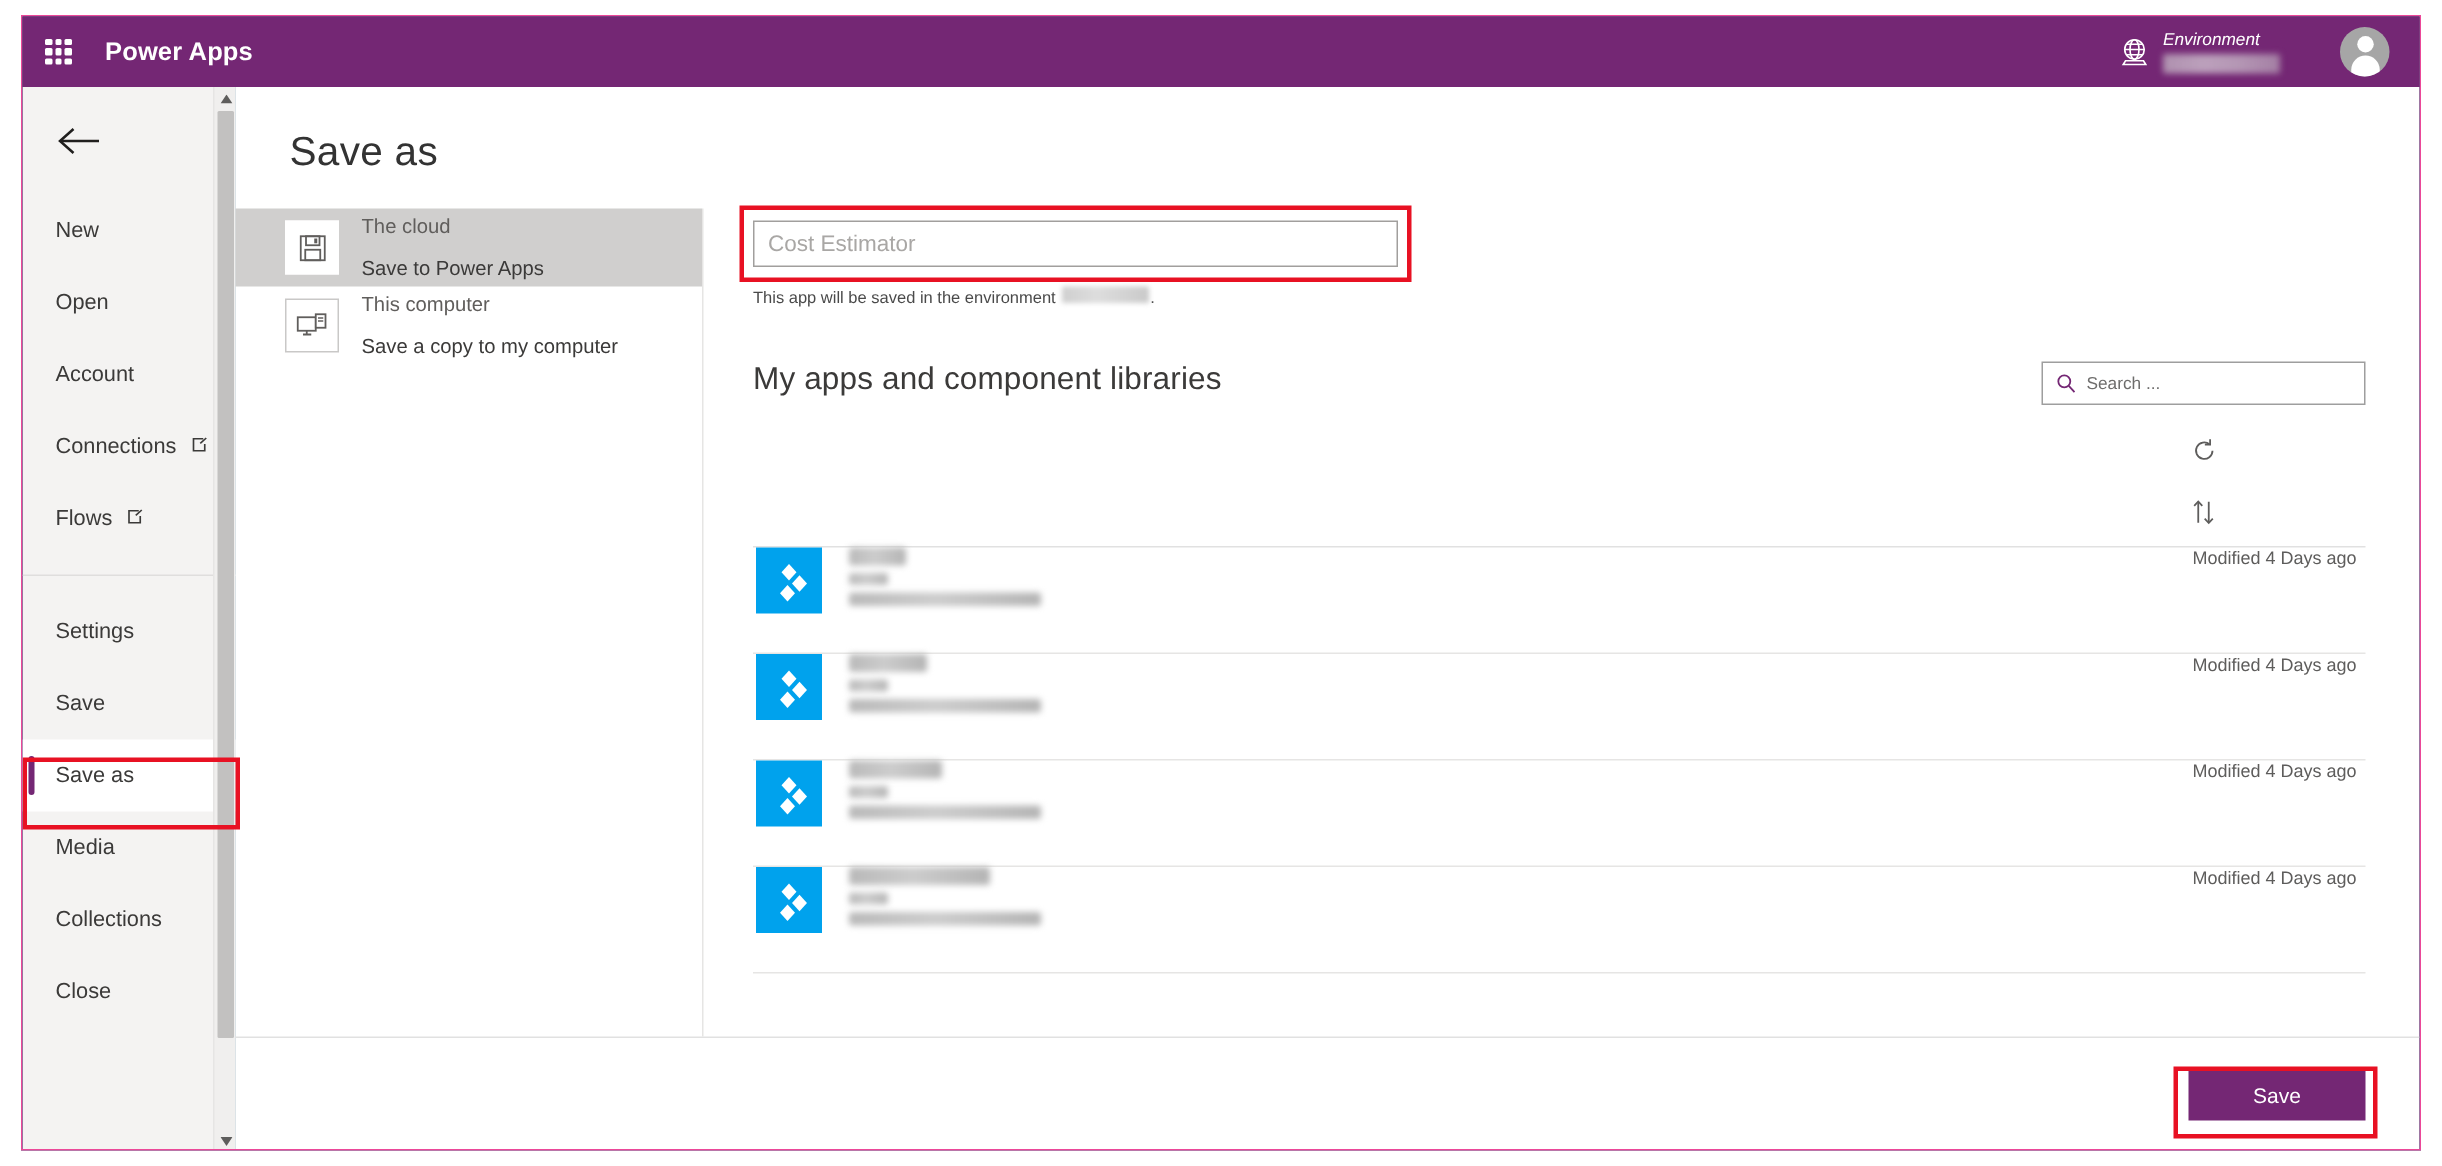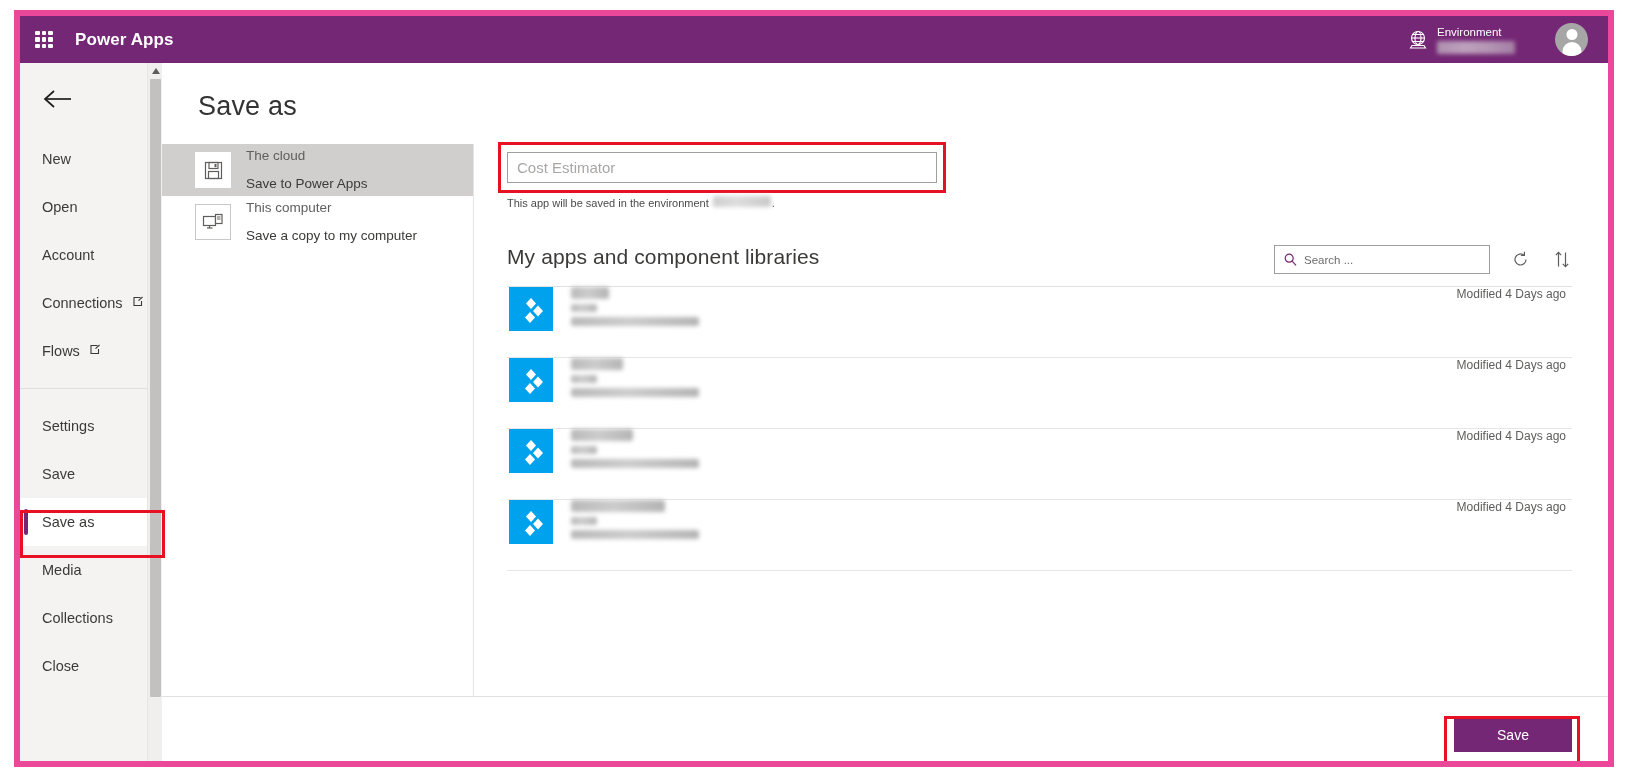--- a/index.html
+++ b/index.html
@@ -12,21 +12,21 @@
     overflow: hidden;
   }
 
   
   .app-frame {
     position: absolute;
     left: 14px;
     top: 10px;
     width: 1600px;
     height: 757px;
-    border: 6px solid #ec4899;
+    border: 1px solid #ec4899;
     background: #0c4a6e;
     overflow: hidden;
   }
 
   
   .topbar {
     position: relative;
     height: 47px;
     background: #742774;
     display: flex;
@@ -51,20 +51,21 @@
     color: #ffffff;
     font-size: 17px;
     font-weight: bold;
     letter-spacing: .1px;
   }
   .topbar-right {
     margin-left: auto;
     display: flex;
     align-items: center;
     height: 100%;
+    font-style: italic;
   }
   .env-block {
     display: flex;
     align-items: center;
     gap: 9px;
     margin-right: 40px;
   }
   .env-icon { width: 20px; height: 22px; }
   .env-text { display: flex; flex-direction: column; justify-content: center; }
   .env-label {
@@ -302,20 +303,21 @@
     font-size: 21px;
     color: #3b3a39;
     font-weight: normal;
     letter-spacing: .1px;
   }
   .list-tools {
     margin-left: auto;
     display: flex;
     align-items: center;
     gap: 20px;
+    flex-direction: column;
   }
   .search-box {
     width: 216px;
     height: 29px;
     border: 1px solid #9e9e9e;
     background: #ffffff;
     display: flex;
     align-items: center;
     gap: 7px;
     padding: 0 9px;

